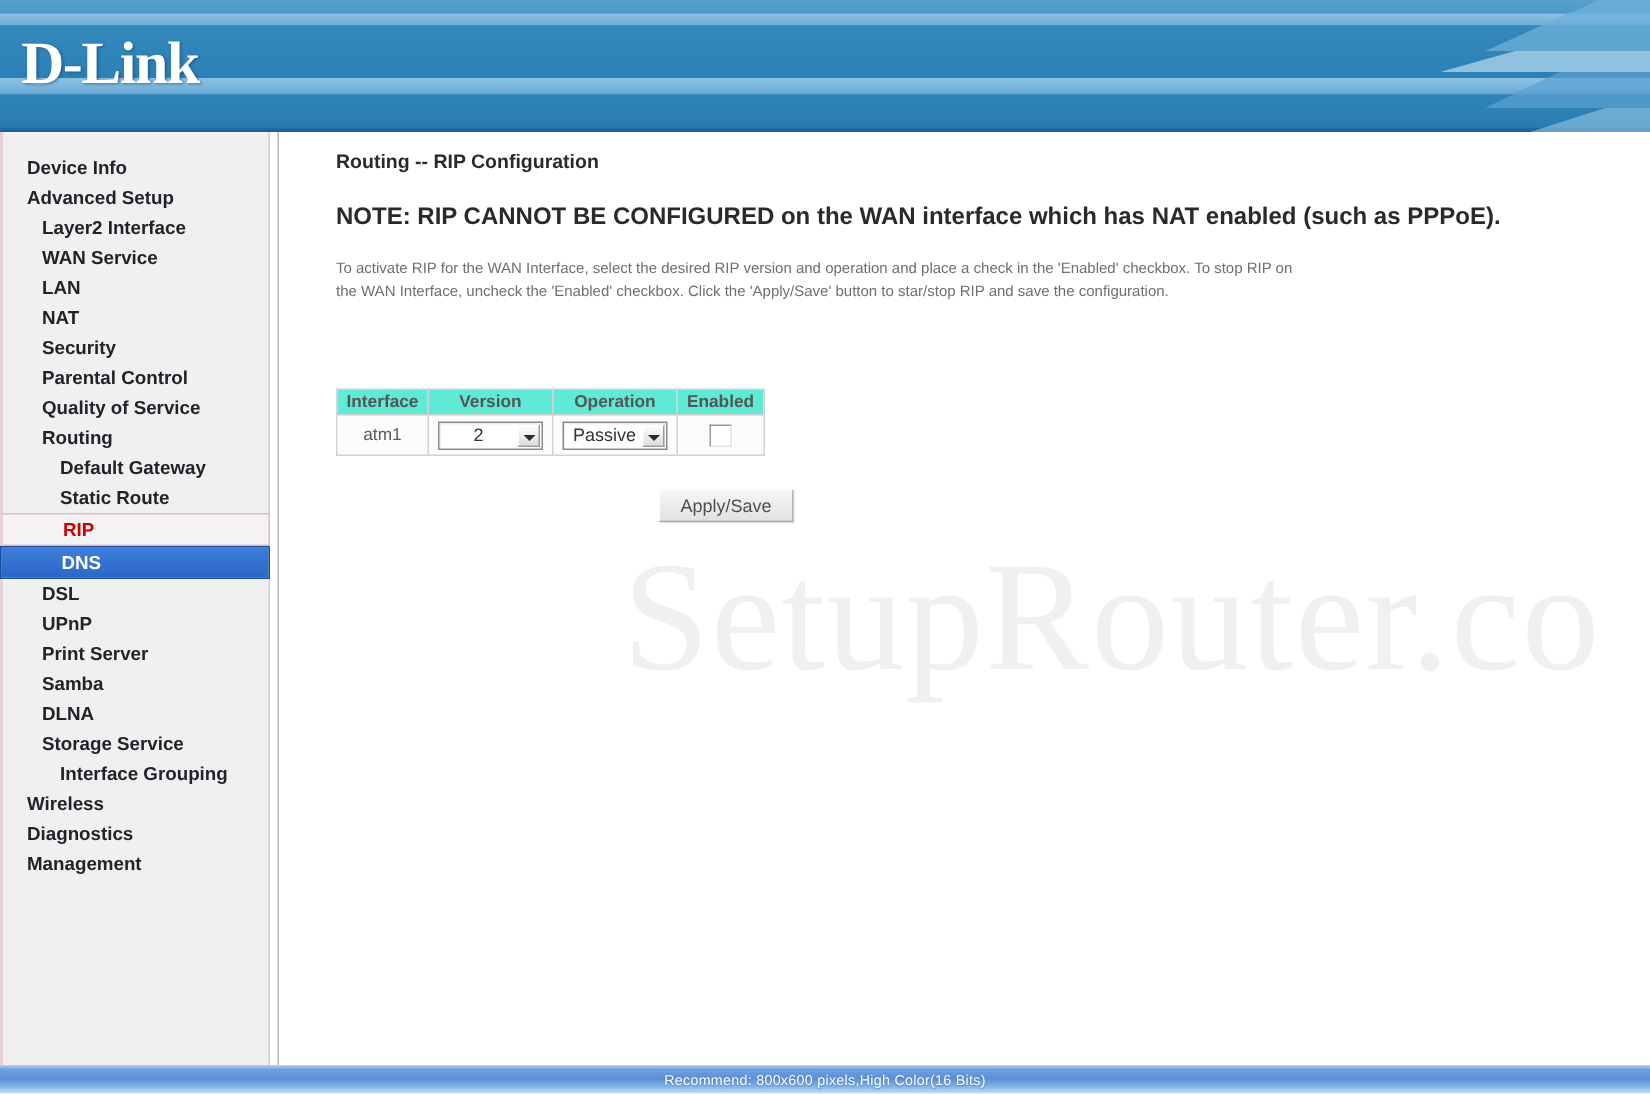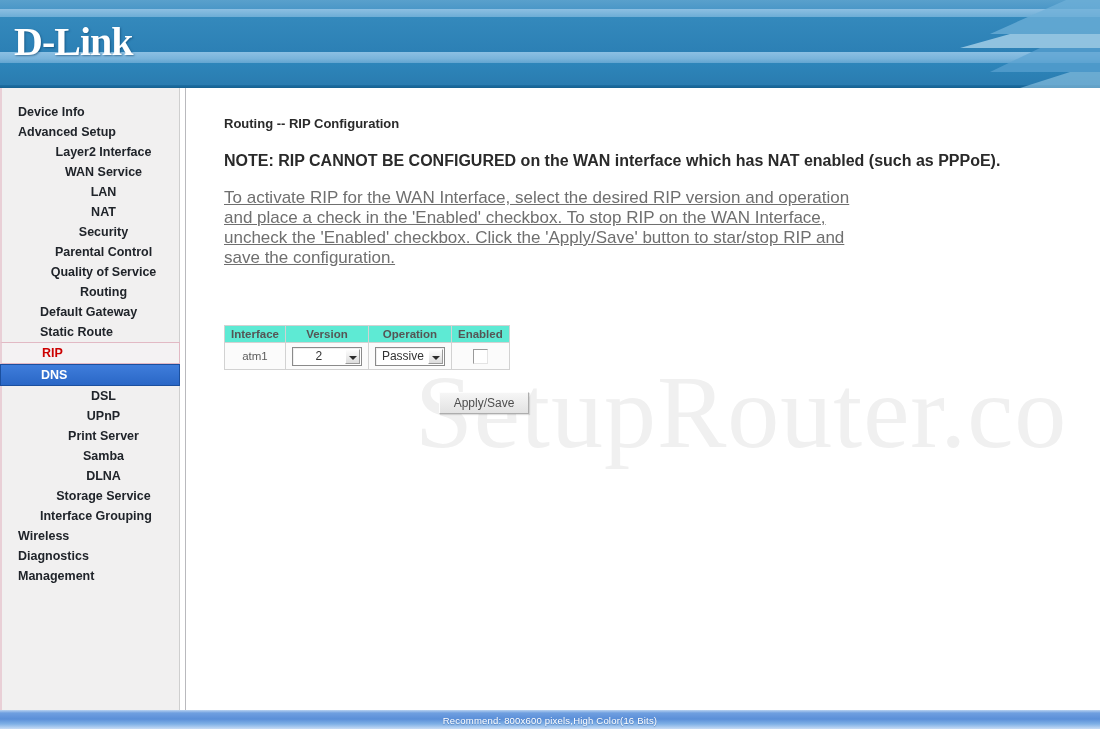--- a/index.html
+++ b/index.html
@@ -125,21 +125,21 @@
   .menu { list-style: none; margin: 0; padding: 0; }
   .menu li {
     font-size: 12.5px;
     font-weight: bold;
     color: #20242a;
     line-height: 20px;
     padding: 0 0 0 16px;
     white-space: nowrap;
     cursor: default;
   }
-  .menu li.lvl2 { padding-left: 26px; text-align: center; }
+  .menu li.lvl2 { padding-left: 26px; }
   .menu li.lvl3 { padding-left: 38px; }
   .menu li.active {
     color: #cc0000;
     border-top: 1px solid #e2b9c4;
     border-bottom: 1px solid #e2b9c4;
     background: #f4f2f3;
     margin-left: -2px;
     padding-left: 40px;
     width: 180px;
     box-sizing: border-box;
@@ -176,41 +176,39 @@
     line-height: 104px;
     color: #f0f0f0;
     white-space: nowrap;
     user-select: none;
     letter-spacing: 1px;
   }
   .c-inner {
     position: relative;
     padding: 12px 0 0 37px;
     z-index: 2;
-    margin-top: 16px;
   }
   .title {
     font-size: 13px;
     font-weight: bold;
     color: #2a2a2a;
     margin: 0 0 21px 0;
   }
   .note {
     font-size: 16px;
     font-weight: bold;
     color: #2a2a2a;
     margin: 0 0 18px 0;
   }
   .para {
-    font-size: 17px;
+    font-size: 10px;
     color: #6f6f6f;
-    line-height: 20px;
+    line-height: 15px;
     width: 640px;
     margin: 0;
-    text-decoration: underline;
   }
 
   
   .rip-table {
     margin-top: 57px;
     border-collapse: collapse;
     font-size: 11.5px;
   }
   .rip-table th {
     font-weight: bold;

